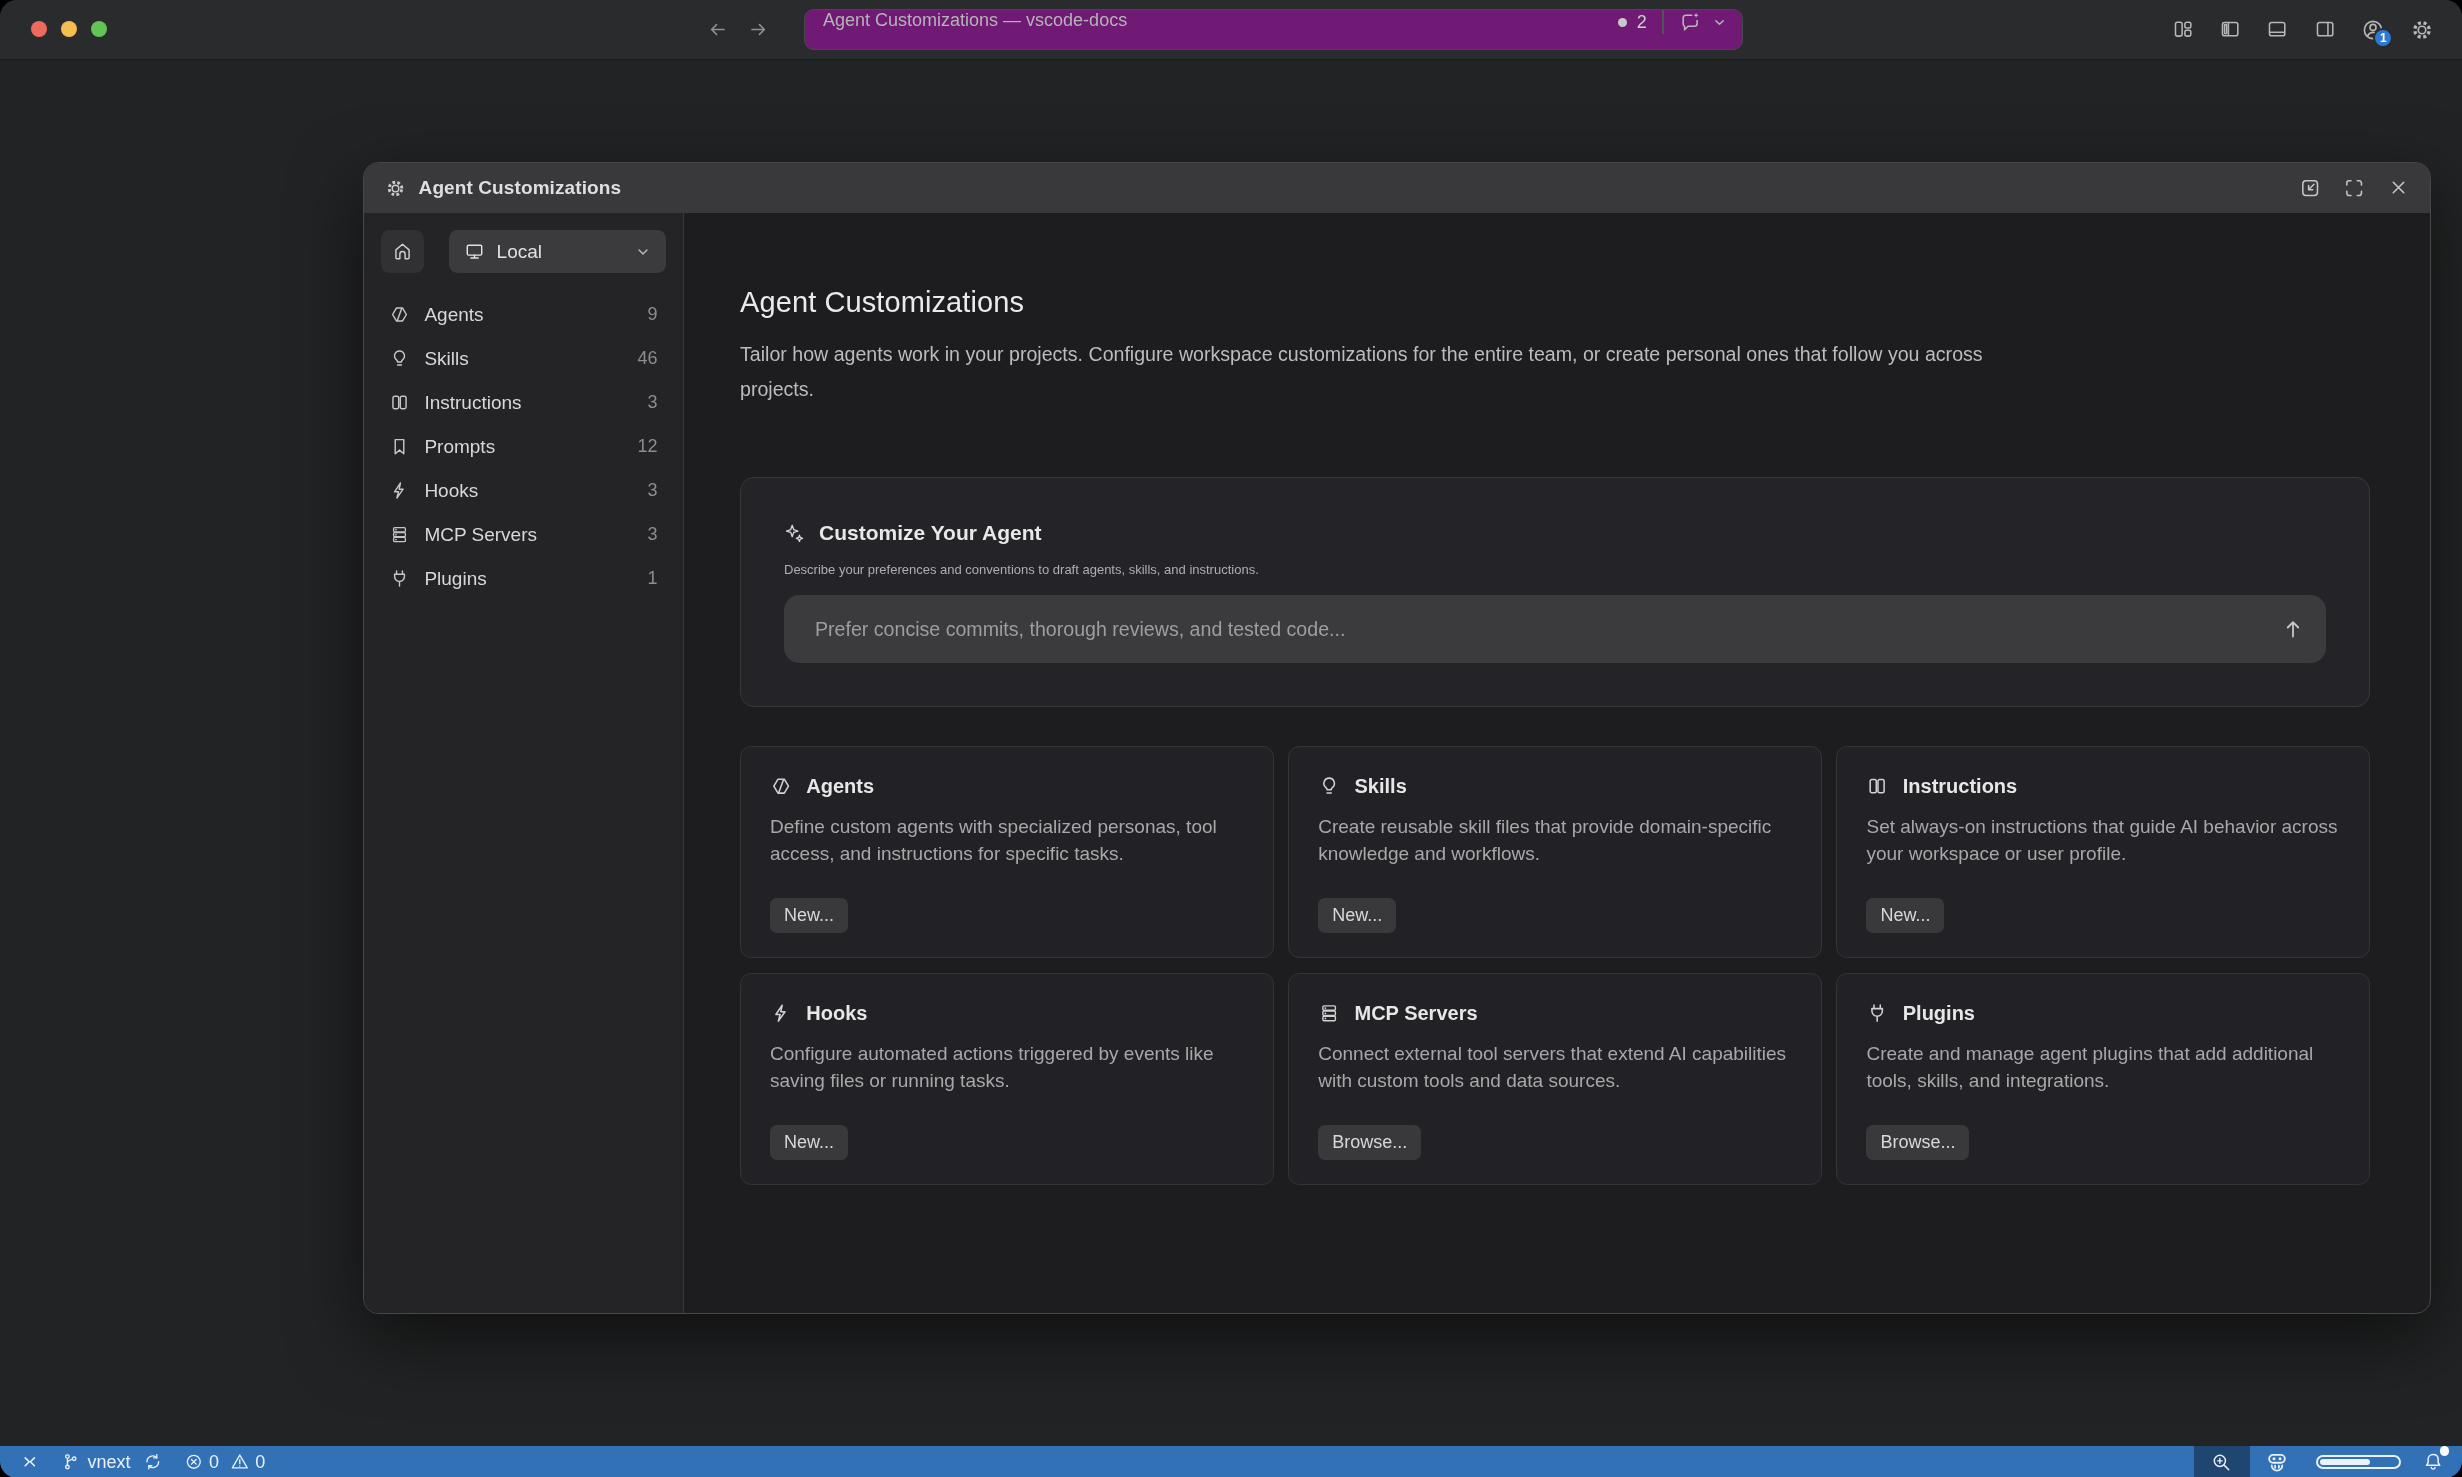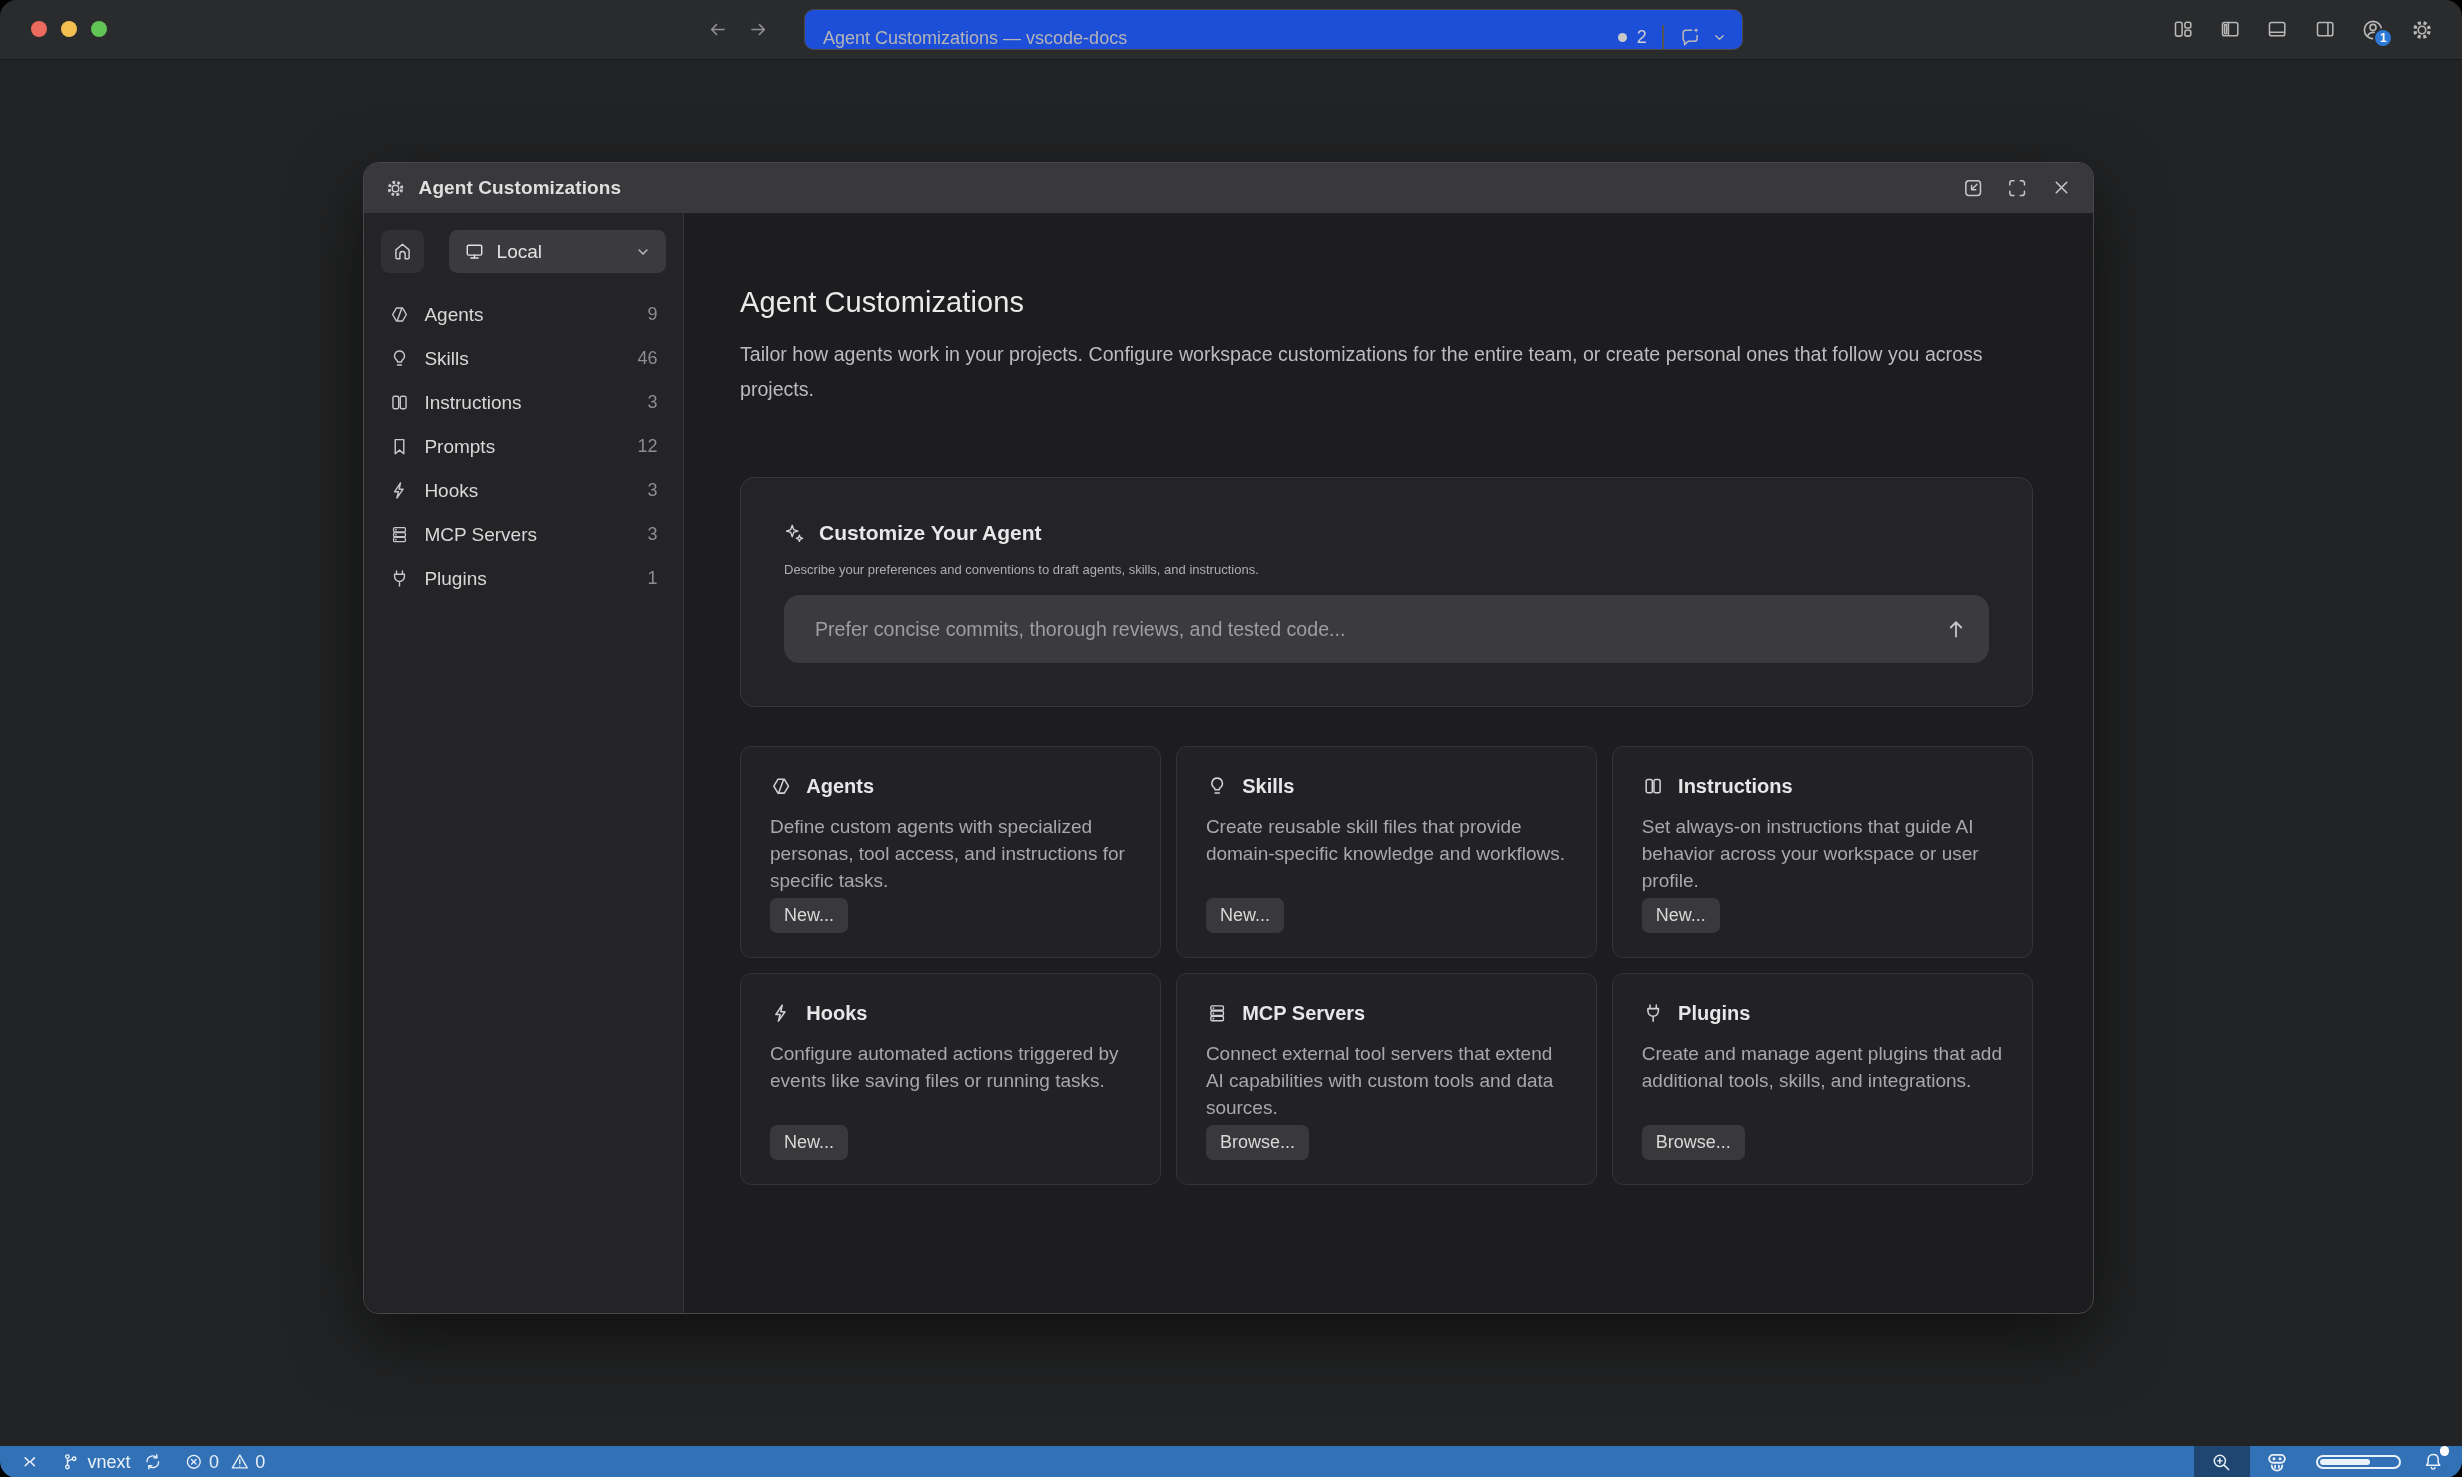--- a/index.html
+++ b/index.html
@@ -8,36 +8,36 @@
 
   .window { position:relative; width:2462px; height:1478px; border-radius:17px; overflow:hidden;
             background:#222324; display:flex; flex-direction:column; }
 
   
   .titlebar { height:60px; background:#2a2b2c; border-bottom:1.4px solid #1a1a1b; position:relative; flex:none; }
   .traffic { position:absolute; left:31px; top:21px; display:flex; gap:14px; }
   .light { width:16px; height:16px; border-radius:50%; }
   .light.red{background:#ec6a5e} .light.yellow{background:#f4bf4f} .light.green{background:#61c454}
   .navs { position:absolute; left:707px; top:0; height:59px; display:flex; align-items:center; gap:19.6px; color:#8f8f91; }
-  .cmd { position:absolute; left:804px; top:9px; width:939px; height:41px; background:#1d4ed8; border:0.7px solid #49494b;
-         border-radius:9.8px; display:flex; align-items:flex-end; padding:0 14px 0 18px; color:#b4b4b6; font-size:18px; }
+  .cmd { position:absolute; left:804px; top:9px; width:939px; height:41px; background:#701a75; border:0.7px solid #49494b;
+         border-radius:9.8px; display:flex; align-items:flex-start; padding:0 14px 0 18px; color:#b4b4b6; font-size:18px; }
   .cmd-title { flex:1; white-space:nowrap; overflow:hidden; }
   .cmd-right { display:flex; align-items:center; gap:9.8px; color:#b9b9bb; }
   .cmd-dot { width:9px; height:9px; border-radius:50%; background:#c9c9ca; }
   .cmd-count { font-size:18px; color:#cfcfd0; }
   .cmd-sep { width:1.4px; height:24px; background:#545456; margin:0 5.6px; }
   .tb-right { position:absolute; right:28px; top:0; height:59px; display:flex; align-items:center; gap:25px; color:#b7b7b8; }
   .acct { position:relative; }
   .acct-badge { position:absolute; right:-8.4px; bottom:-6.3px; width:20px; height:20px; border-radius:50%; background:#2c7ad6;
                 color:#fff; font-size:12px; font-weight:700; display:flex; align-items:center; justify-content:center;
                 border:2.1px solid #2a2b2c; }
 
   
   .backdrop { flex:1; position:relative; background:#222324; }
-  .dialog { position:absolute; left:363px; top:102px; width:1731px; height:1152px; background:#1d1d1f;
+  .dialog { position:absolute; left:363px; top:102px; width:2068px; height:1152px; background:#1d1d1f;
             border:0.7px solid #48484b; border-radius:15.4px; box-shadow:0 24px 70px rgba(0,0,0,.55);
             display:flex; flex-direction:column; overflow:hidden; }
   .dlg-header { height:50px; background:#39393c; display:flex; align-items:center; padding:0 21px; gap:12.6px; color:#c9c9cb; flex:none; }
   .dlg-title { font-size:19px; font-weight:600; color:#dfdfe0; letter-spacing:0.1px; }
   .dlg-actions { margin-left:auto; display:flex; align-items:center; gap:22.3px; color:#c6c6c8; }
   .dlg-body { flex:1; display:flex; min-height:0; }
 
   
   .sidebar { width:320px; flex:none; background:#242427; border-right:1.4px solid #38383b; padding:17px; }
   .scope-row { display:flex; gap:25px; }

